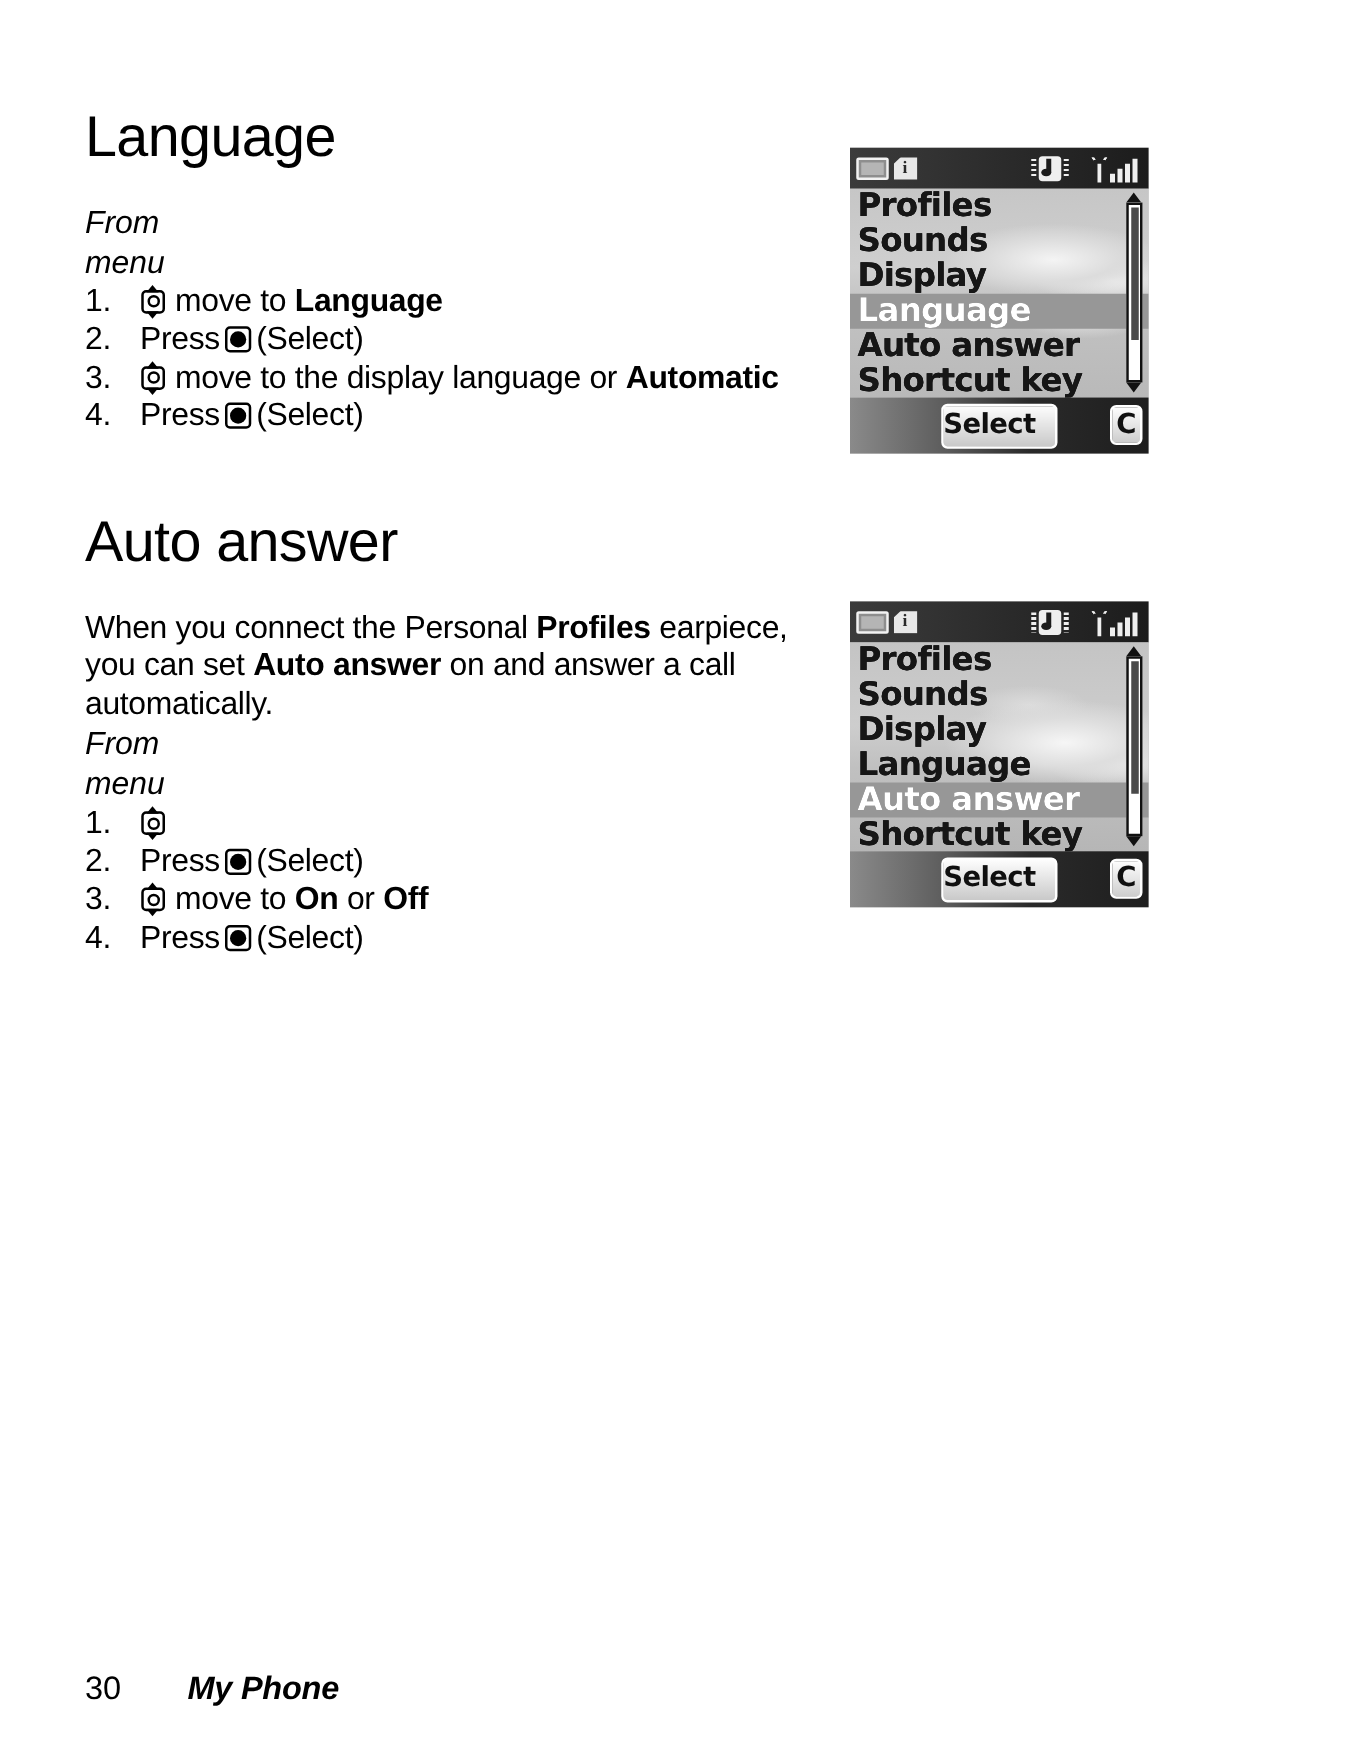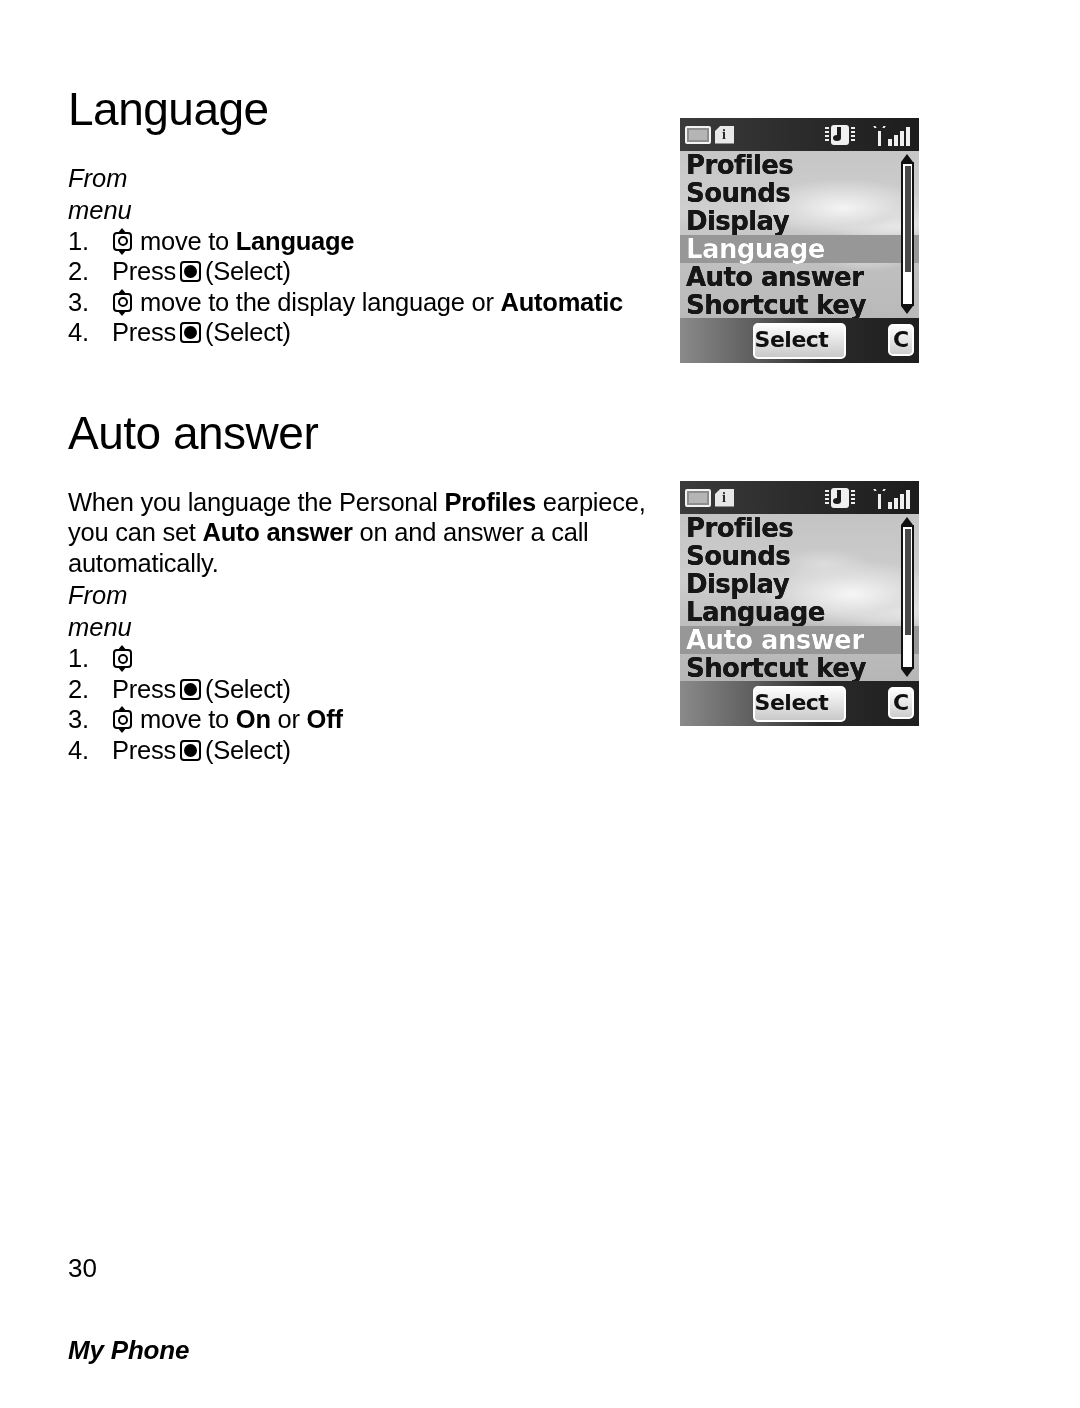--- a/index.html
+++ b/index.html
@@ -441,21 +441,20 @@
     line-height: 22px;
   }
 
   
   .footer {
     position: absolute;
     left: 68px;
     bottom: 42px;
     display: flex;
     align-items: flex-start;
-    flex-direction: column;
   }
   .footer .page-num {
     font-size: 26px;
     font-weight: 400;
     width: 82px;
     flex: 0 0 82px;
   }
   .footer .chapter {
     font-size: 26px;
     font-weight: 700;
@@ -518,21 +517,21 @@
             <span class="dot"></span>
           </span>
           <span class="step-text">(Select)</span>
         </li>
       </ol>
     </div>
 
     <div class="section">
       <h1 class="section-title">Auto answer</h1>
 
-      <p class="body-para"><span>When you language the Personal </span><b>Profiles</b><span> earpiece, you can set </span><b>Auto answer</b><span> on and answer a call automatically.</span></p>
+      <p class="body-para"><span>When you connect the Personal </span><b>Profiles</b><span> earpiece, you can set </span><b>Auto answer</b><span> on and answer a call automatically.</span></p>
 
       <p class="from-line">
         <span class="from-word">From</span>
         <span class="menu-icon-gap"></span>
         <span class="menu-word">menu</span>
       </p>
 
       <ol class="steps">
         <li>
           <span class="num">1.</span>

